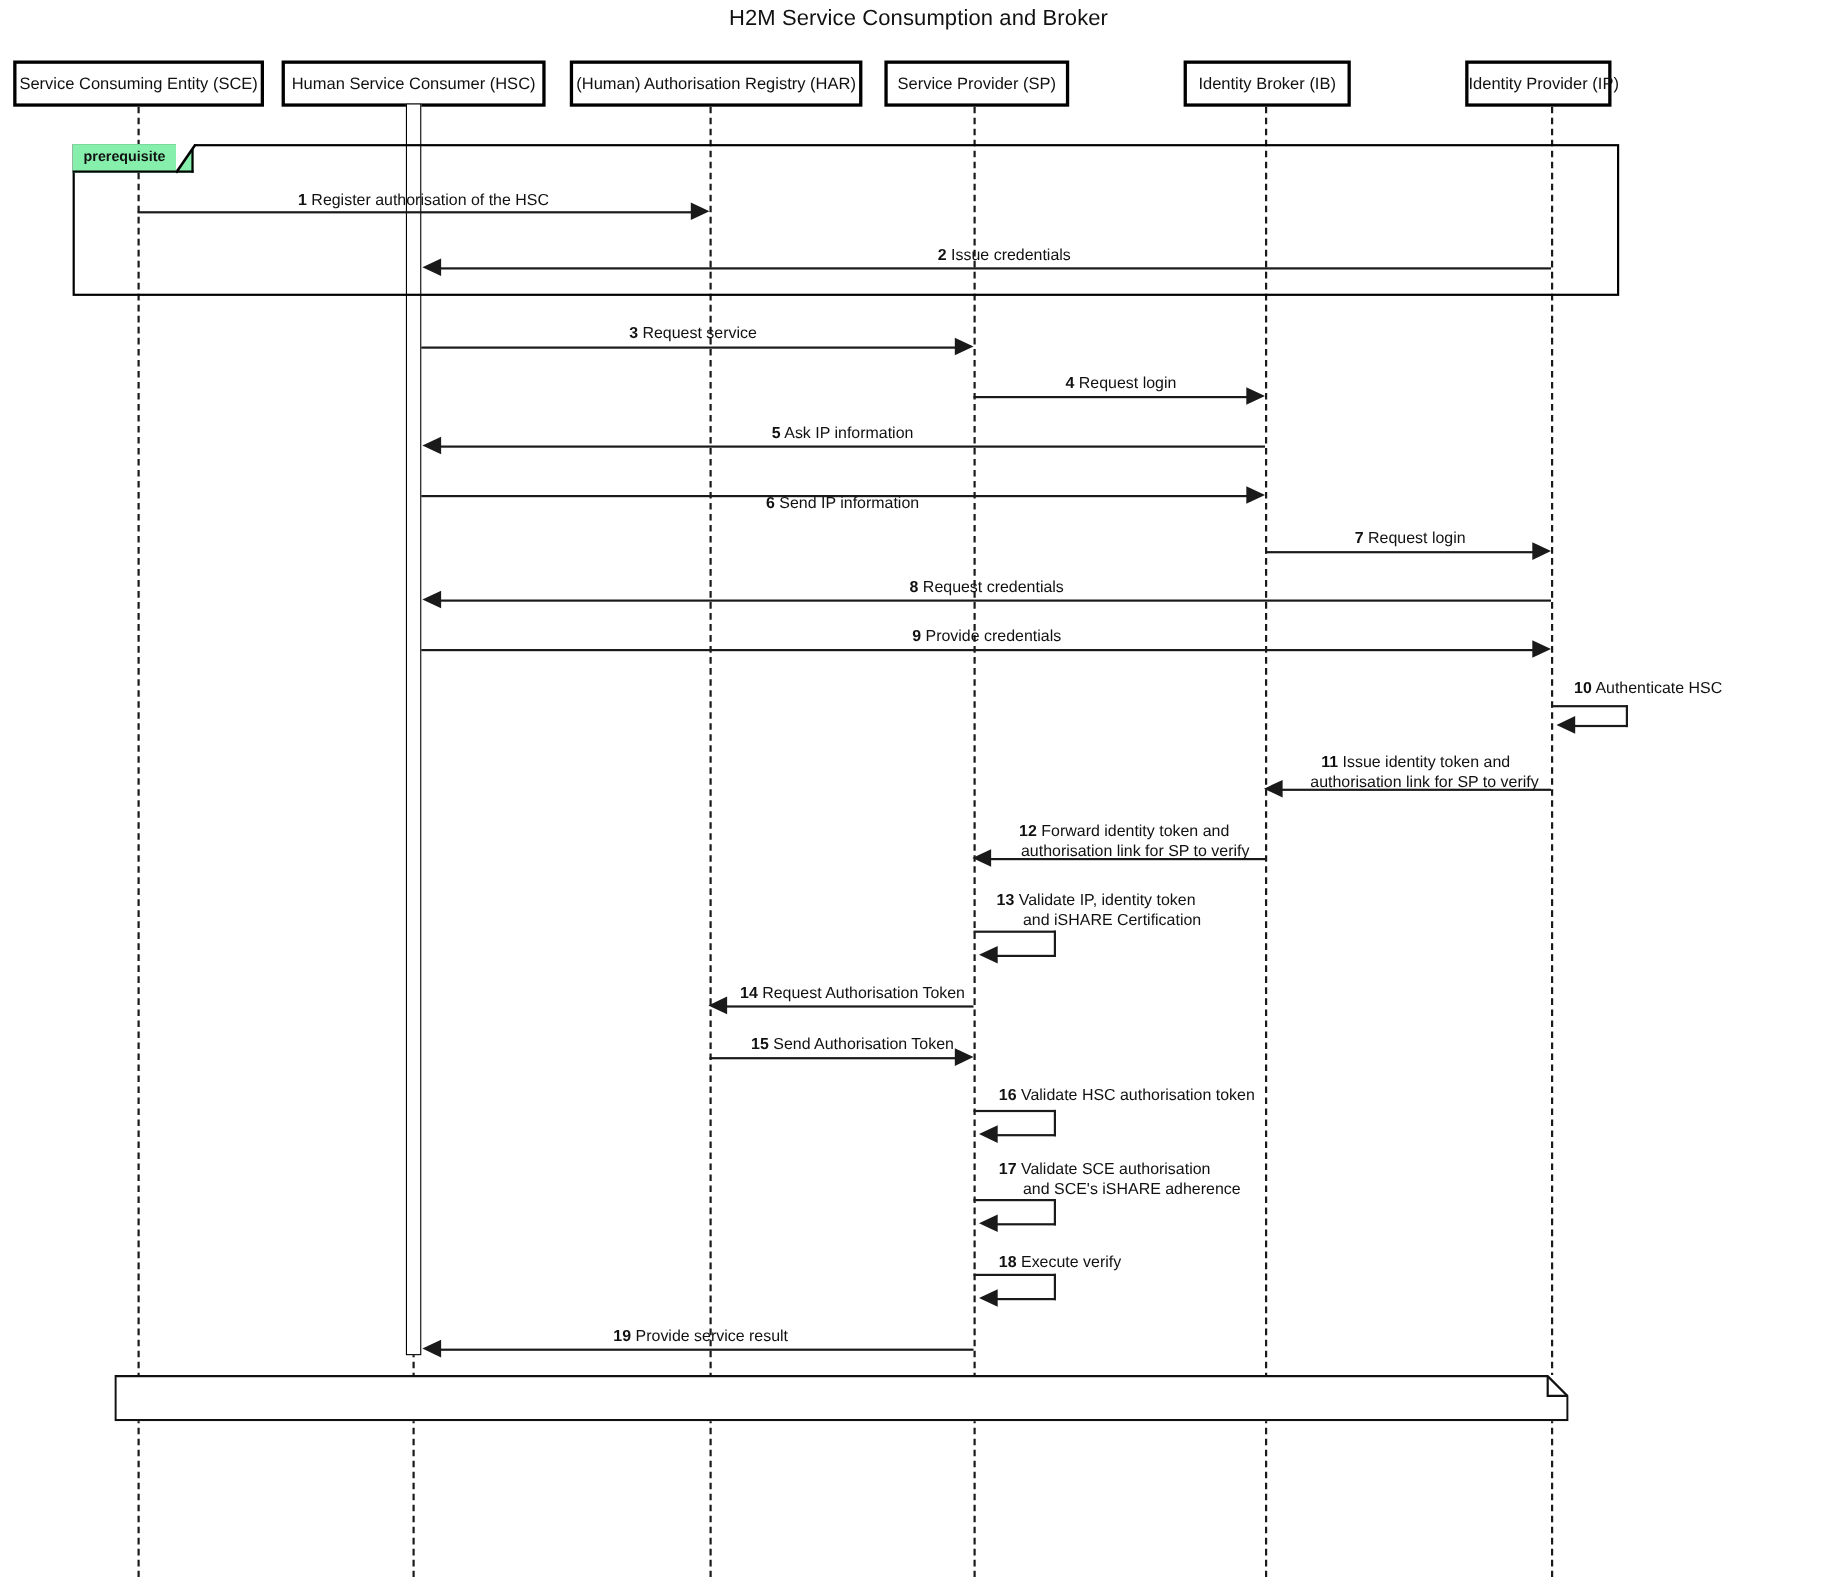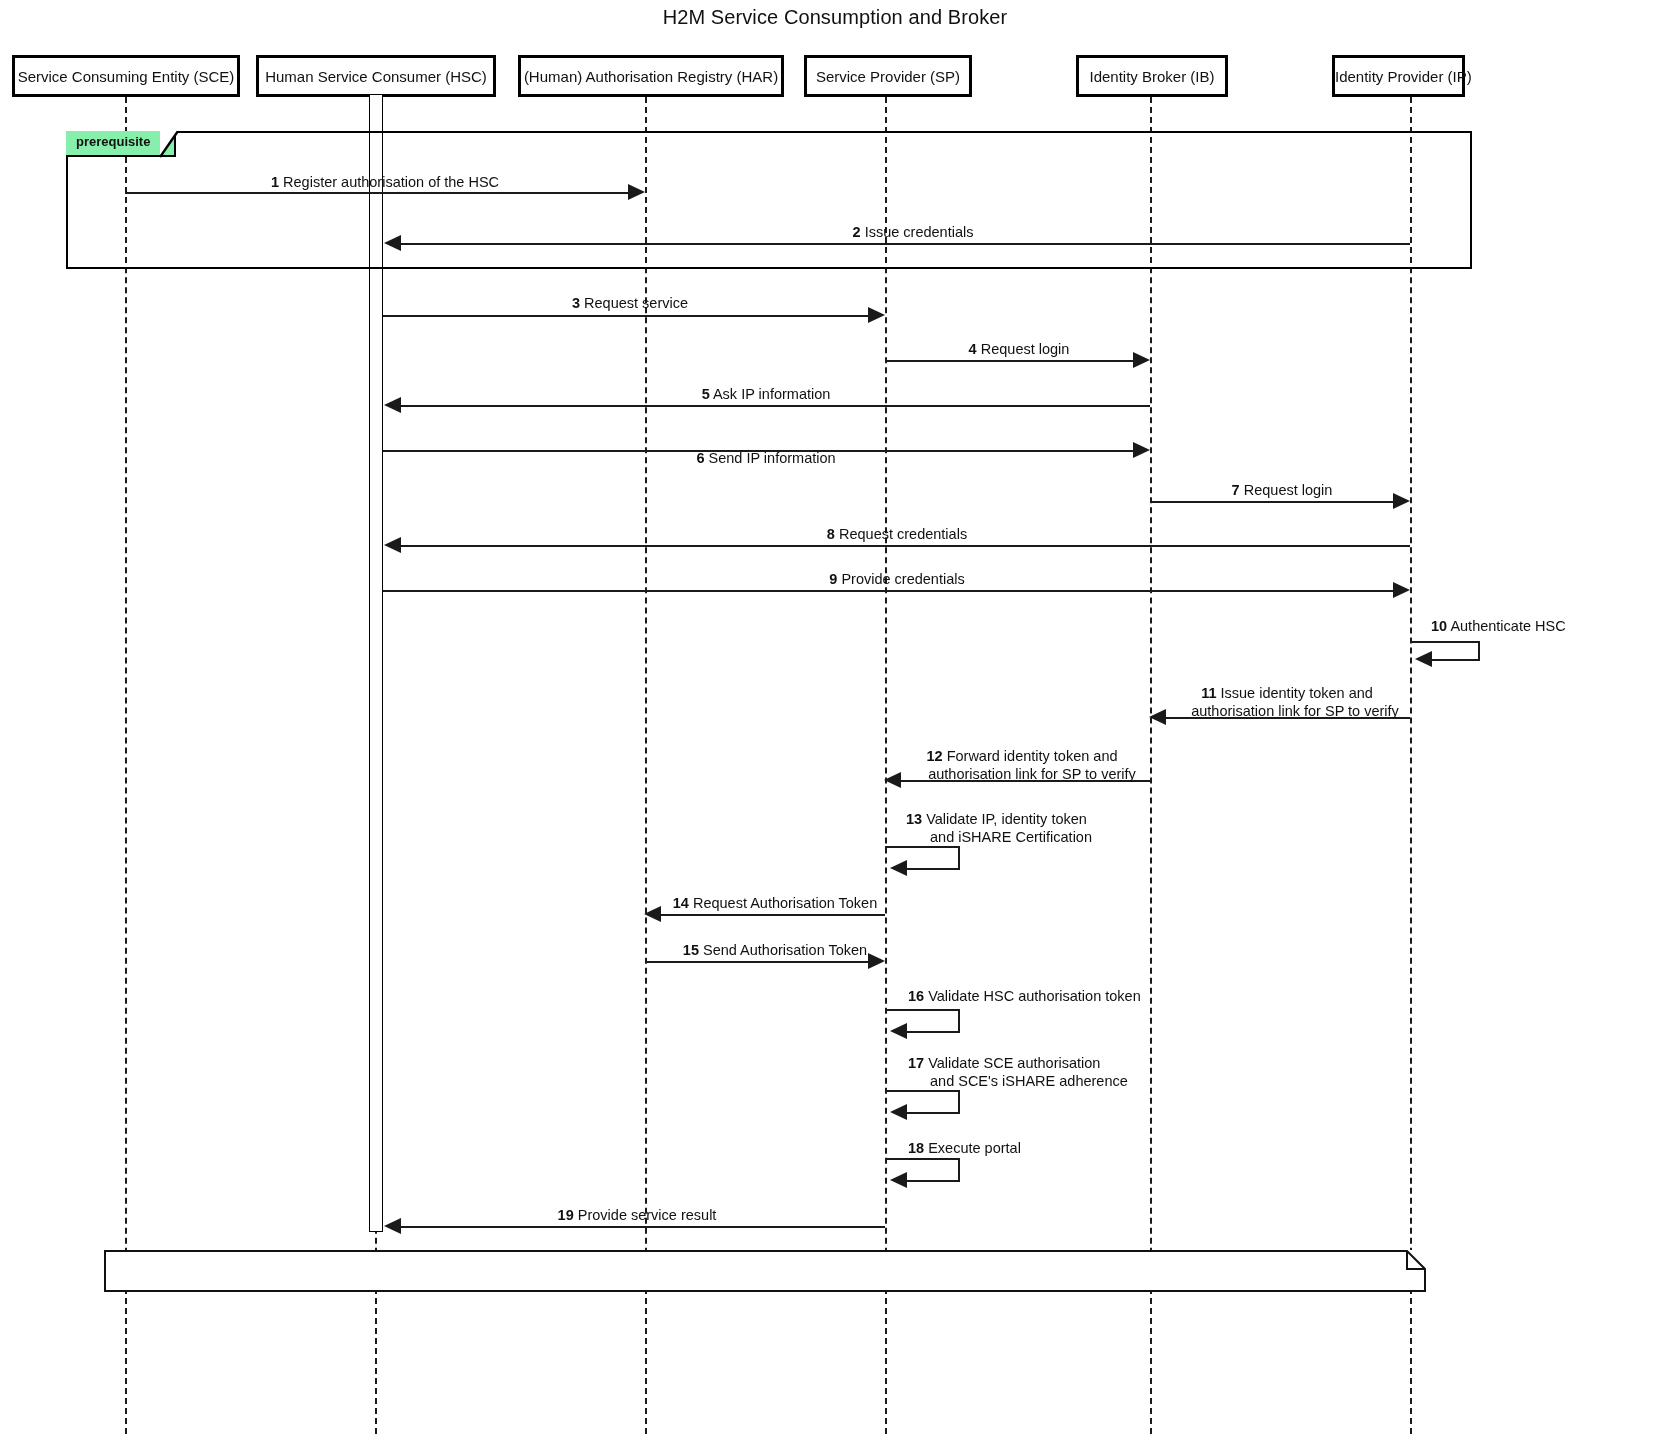--- a/index.html
+++ b/index.html
@@ -239,21 +239,21 @@
   <div class="msg-label l" style="left:930px;top:1072px;">
     <span>and SCE's iSHARE adherence</span>
   </div>
 
   <div class="self-h" style="left:885px;top:1158px;width:75px;"></div>
   <div class="self-v" style="left:958px;top:1158px;height:24px;"></div>
   <div class="self-h" style="left:903px;top:1180px;width:57px;"></div>
   <div class="arrow-l" style="left:890px;top:1172px;"></div>
   <div class="msg-label l" style="left:908px;top:1139px;">
     <b>18</b>
-    <span> Execute portal</span>
+    <span> Execute verify</span>
   </div>
 
   <div class="msg-line" style="left:398px;top:1226px;width:487px;"></div>
   <div class="arrow-l" style="left:384px;top:1218px;"></div>
   <div class="msg-label c" style="left:637px;top:1206px;">
     <b>19</b>
     <span> Provide service result</span>
   </div>
 
   <div class="note-box" style="left:104px;top:1250px;width:1322px;height:42px;">

